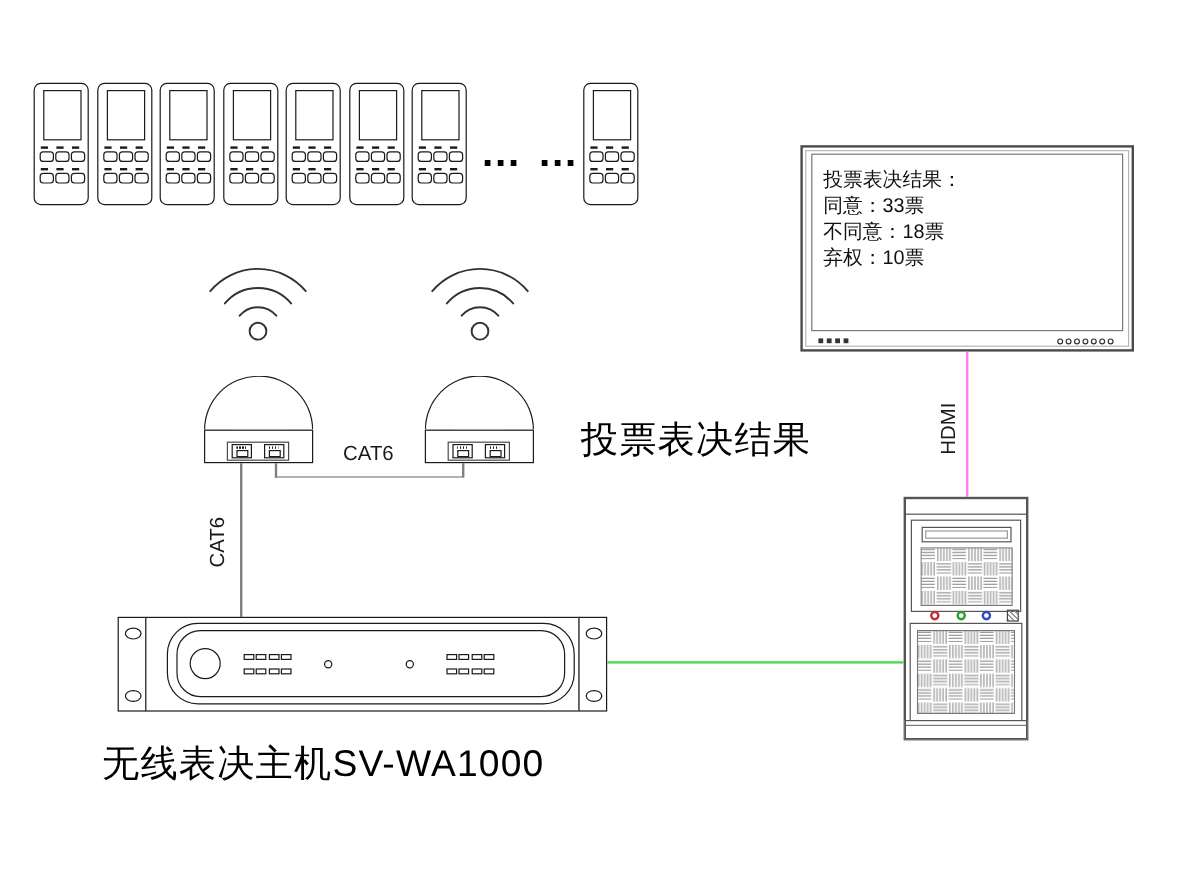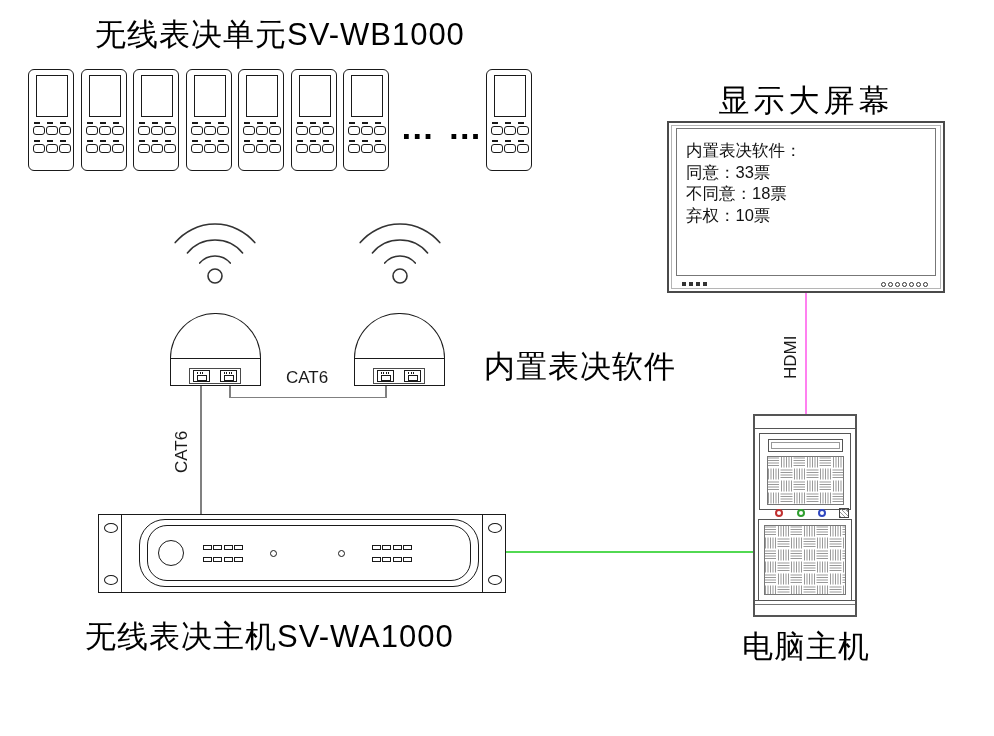--- a/index.html
+++ b/index.html
@@ -81,21 +81,20 @@
         <g stroke="#999" stroke-width="1">
           <path d="M0.5 2 H12 M0.5 4.5 H12 M0.5 7 H12 M0.5 9.5 H12"></path>
           <path d="M14.5 0.5 V11.5 M17 0.5 V11.5 M19.5 0.5 V11.5 M22 0.5 V11.5 M24.5 0.5 V11.5"></path>
           <path d="M1.5 12.5 V23.5 M4 12.5 V23.5 M6.5 12.5 V23.5 M9 12.5 V23.5 M11.5 12.5 V23.5"></path>
           <path d="M13.5 14 H25.5 M13.5 16.5 H25.5 M13.5 19 H25.5 M13.5 21.5 H25.5"></path>
         </g>
       </pattern>
     </defs>
   </svg>
 
-  <div class="abs big-label" style="left:95px;top:14px">无线表决单元SV-WB1000</div>
 
   <div class="units-row">
   <div class="unit">
     <div class="u-screen"></div>
     <div class="u-tick" style="left:5px;top:52px"></div>
     <div class="u-tick" style="left:18px;top:52px"></div>
     <div class="u-tick" style="left:31px;top:52px"></div>
     <div class="u-btn" style="left:4px;top:56px"></div>
     <div class="u-btn" style="left:17px;top:56px"></div>
     <div class="u-btn" style="left:30px;top:56px"></div>
@@ -262,21 +261,21 @@
           <div class="port-inner"></div>
         </div>
       <div class="port">
           <div class="port-pins"></div>
           <div class="port-inner"></div>
         </div>
     </div>
   </div>
 
   <div class="abs" style="left:455px;top:346px;width:250px;text-align:center">
-    <div class="big-label">内置表决软件</div>
+    <div class="big-label">投票表决结果</div>
   </div>
 
   <div class="cable" style="left: 200px; top: 386px; width: 1.6px; height: 129px; background: rgb(128, 128, 128);"></div>
   <div class="cable" style="left: 229px; top: 386px; width: 1.6px; height: 12px; background: rgb(128, 128, 128);"></div>
   <div class="cable" style="left: 229px; top: 396.5px; width: 157px; height: 1.6px; background: rgb(128, 128, 128);"></div>
   <div class="cable" style="left: 385px; top: 386px; width: 1.6px; height: 12px; background: rgb(128, 128, 128);"></div>
 
   <div class="abs cable-label" style="left:267px;top:368px;width:80px;text-align:center">CAT6</div>
   <div class="abs cable-label vlabel" style="left:172px;top:420px;height:64px;text-align:center">CAT6</div>
 
@@ -310,27 +309,26 @@
       <div></div>
       <div></div>
       <div></div>
       <div></div>
       <div></div>
       <div></div>
   </div>
 
   <div class="abs big-label" style="left:85px;top:616px">无线表决主机SV-WA1000</div>
 
-  <div class="abs big-label" style="left:667px;top:80px;width:278px;text-align:center;letter-spacing:4px">显示大屏幕</div>
 
   <div class="monitor">
     <div class="m-inner"></div>
     <div class="m-screen"></div>
     <div class="m-text">
-      <div class="screen-line">内置表决软件：</div>
+      <div class="screen-line">投票表决结果：</div>
       <div class="screen-line">同意：33票</div>
       <div class="screen-line">不同意：18票</div>
       <div class="screen-line">弃权：10票</div>
     </div>
     <div class="bezel-squares">
         <div></div>
         <div></div>
         <div></div>
         <div></div>
       </div>
@@ -368,16 +366,15 @@
       </svg>
     </div>
     <div class="t-base">
         <div></div>
       </div>
   </div>
 
   <div class="abs" style="left: 506px; top: 551px; width: 247px; height: 2px; background: rgb(82, 217, 82);"></div>
 
   <div class="abs" style="left:676px;top:626px;width:260px;text-align:center">
-    <div class="big-label" style="white-space:nowrap">电脑主机</div>
   </div>
 
 </div>
 
 </body></html>

